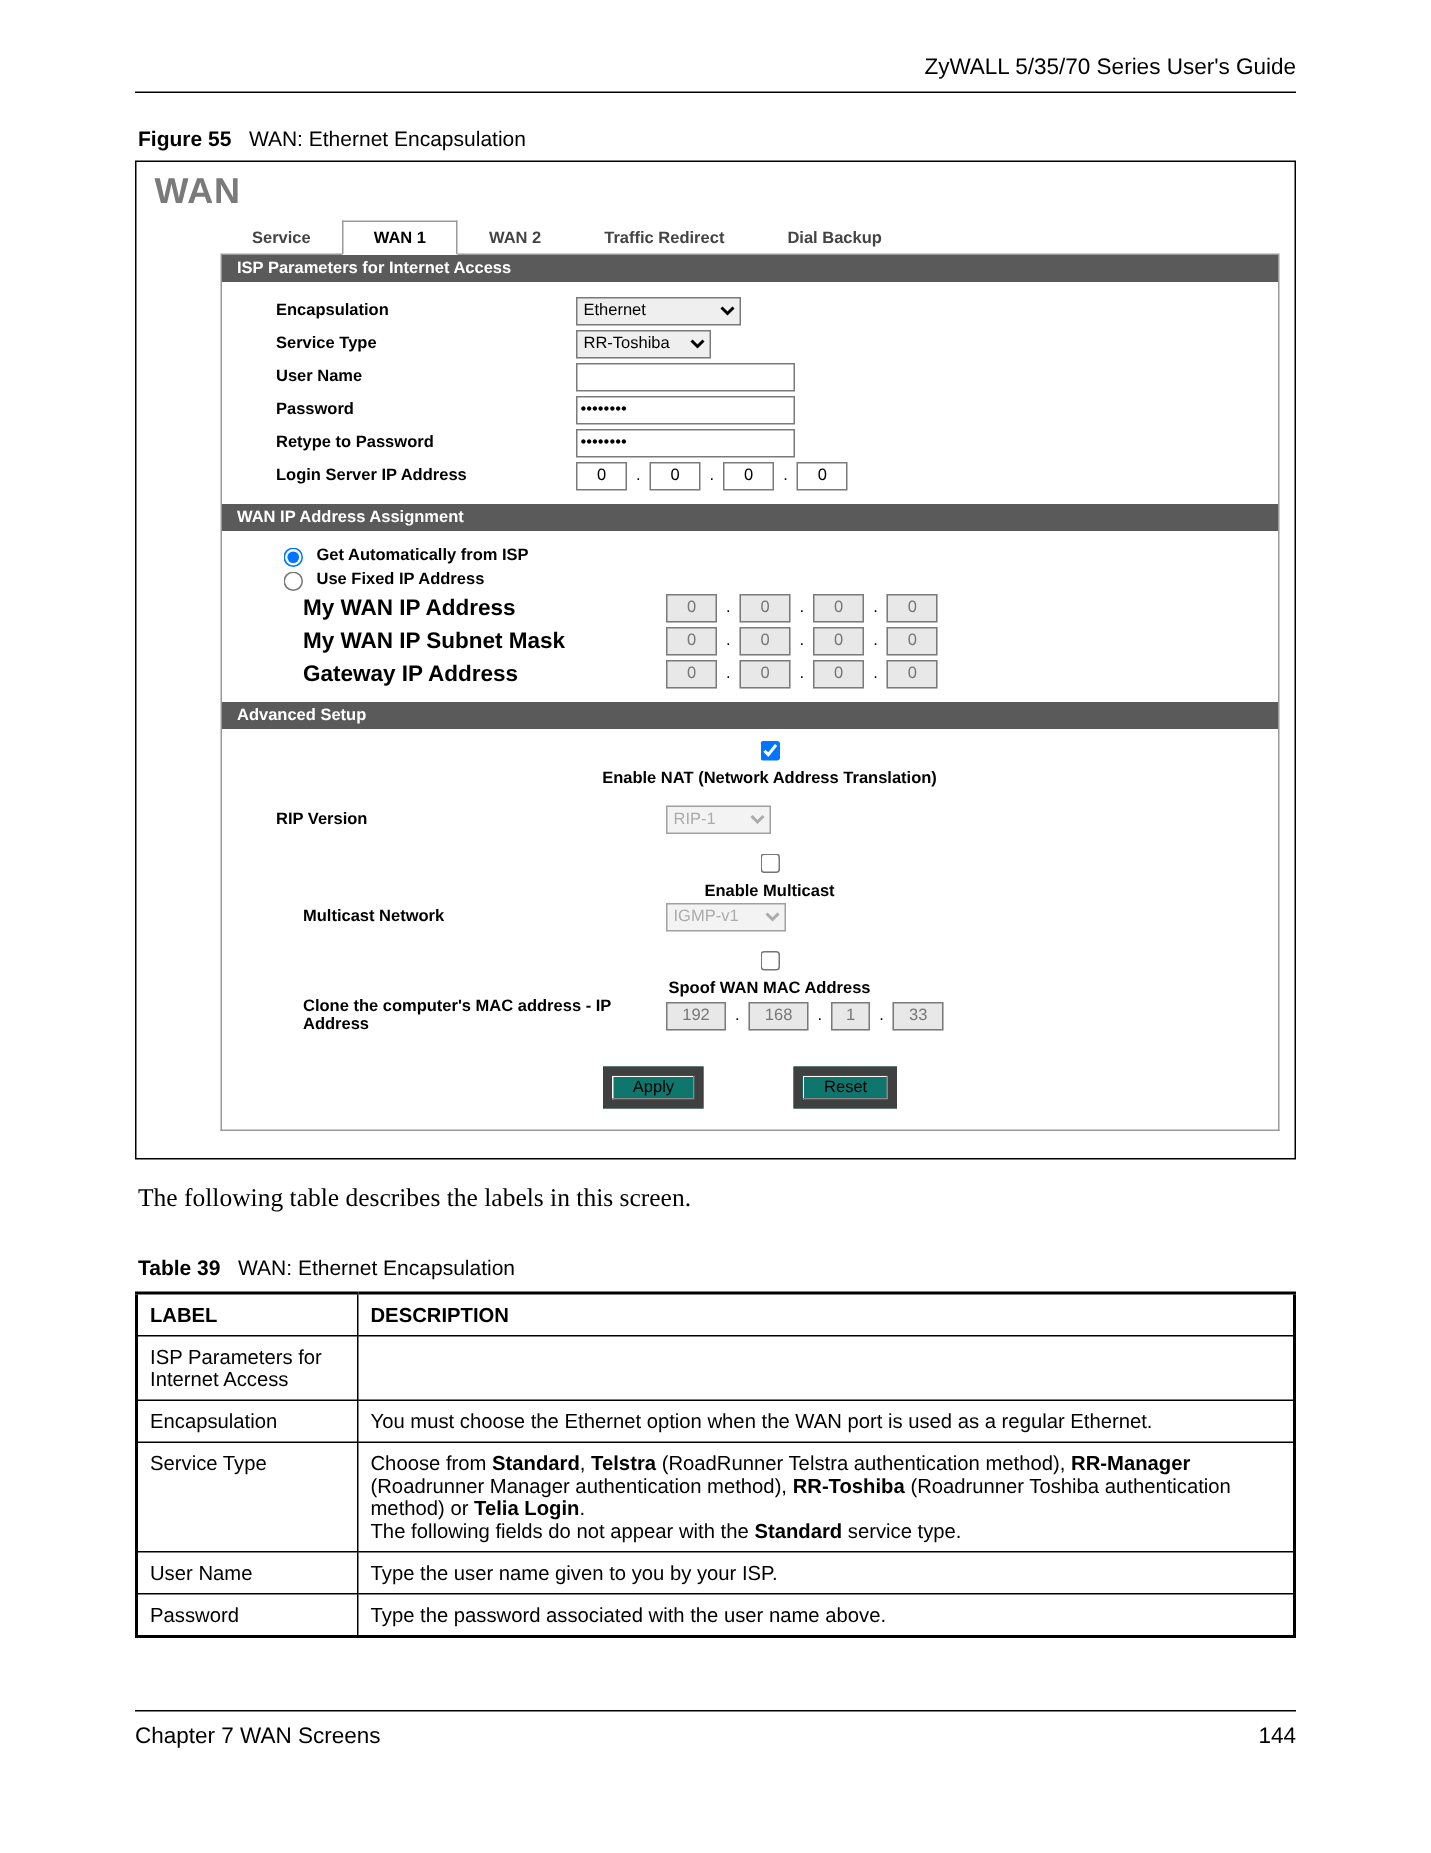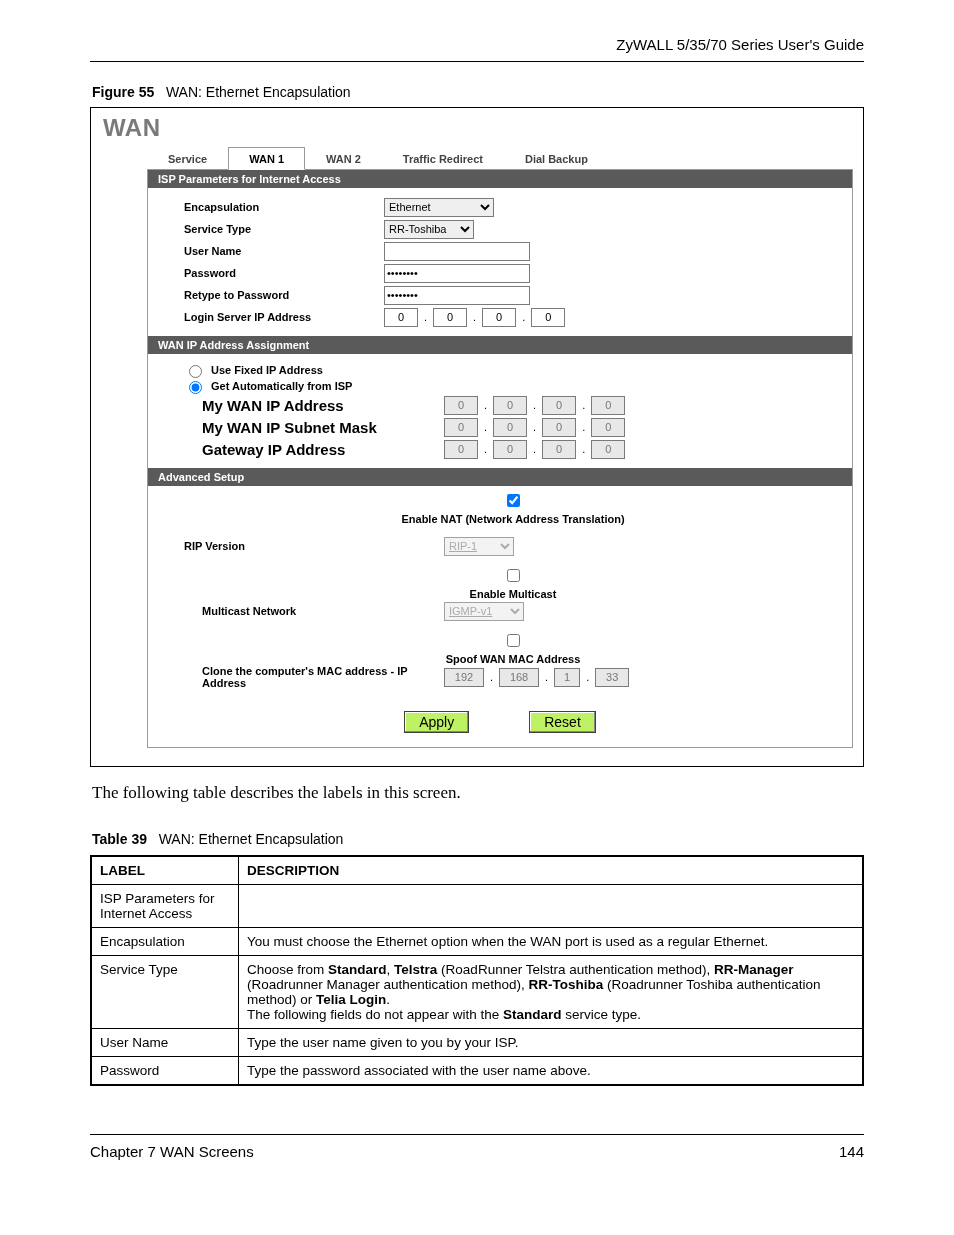--- a/index.html
+++ b/index.html
@@ -119,21 +119,21 @@
     padding-left:18px;
     box-sizing:border-box;
   }
   select{
     font-family:Tahoma,Arial,sans-serif;
     font-size:11px;
     height:19px;
     background:#efefef;
     border:1px solid #7a7a7a;
   }
-  select:disabled{color:#888;text-decoration:underline;}
+  select:disabled{color:#888;}
   input[type=text],input[type=password]{
     font-family:Tahoma,Arial,sans-serif;
     font-size:11px;
     height:17px;
     border:1px solid #7a7a7a;
     padding:0 2px;
     box-sizing:content-box;
     background:#fff;
   }
   .ip{
@@ -170,24 +170,24 @@
     padding-left:0;
   }
   .btnbar{
     display:flex;
     justify-content:center;
     gap:60px;
     margin-top:14px;
   }
   .winbtn{
     font-family:Tahoma,Arial,sans-serif;
-    font-size:14px;
+    font-size:11px;
     padding:2px 14px;
-    background:#bef264;
-    border:1px solid #404040;
+    background:#0f766e;
+    border:6px solid #404040;
     box-shadow:inset -1px -1px 0 #888, inset 1px 1px 0 #fff;
     cursor:pointer;
   }
 
   
   table.desc{
     width:100%;
     border-collapse:collapse;
     border:2px solid #000;
     font-family:Arial,Helvetica,sans-serif;
@@ -280,26 +280,26 @@
             <input type="text" value="0" style="">
               <span>.</span>
             <input type="text" value="0" style="">
           </div>
         </div>
       </div>
 
       <div class="section-bar">WAN IP Address Assignment</div>
       <div class="pad">
         <div class="radio-line">
+          <input type="radio" name="ipmode" checked="" style="">
+          <span>Get Automatically from ISP</span>
+        </div>
+        <div class="radio-line">
           <input type="radio" name="ipmode" style="">
           <span>Use Fixed IP Address</span>
-        </div>
-        <div class="radio-line">
-          <input type="radio" name="ipmode" checked="" style="">
-          <span>Get Automatically from ISP</span>
         </div>
         <div class="row">
           <div class="lbl-ind">My WAN IP Address</div>
           <div style="width:20px"></div>
           <div class="ip disabled">
             <input type="text" disabled="" value="0" style="">
               <span>.</span>
             <input type="text" disabled="" value="0" style="">
               <span>.</span>
             <input type="text" disabled="" value="0" style="">

